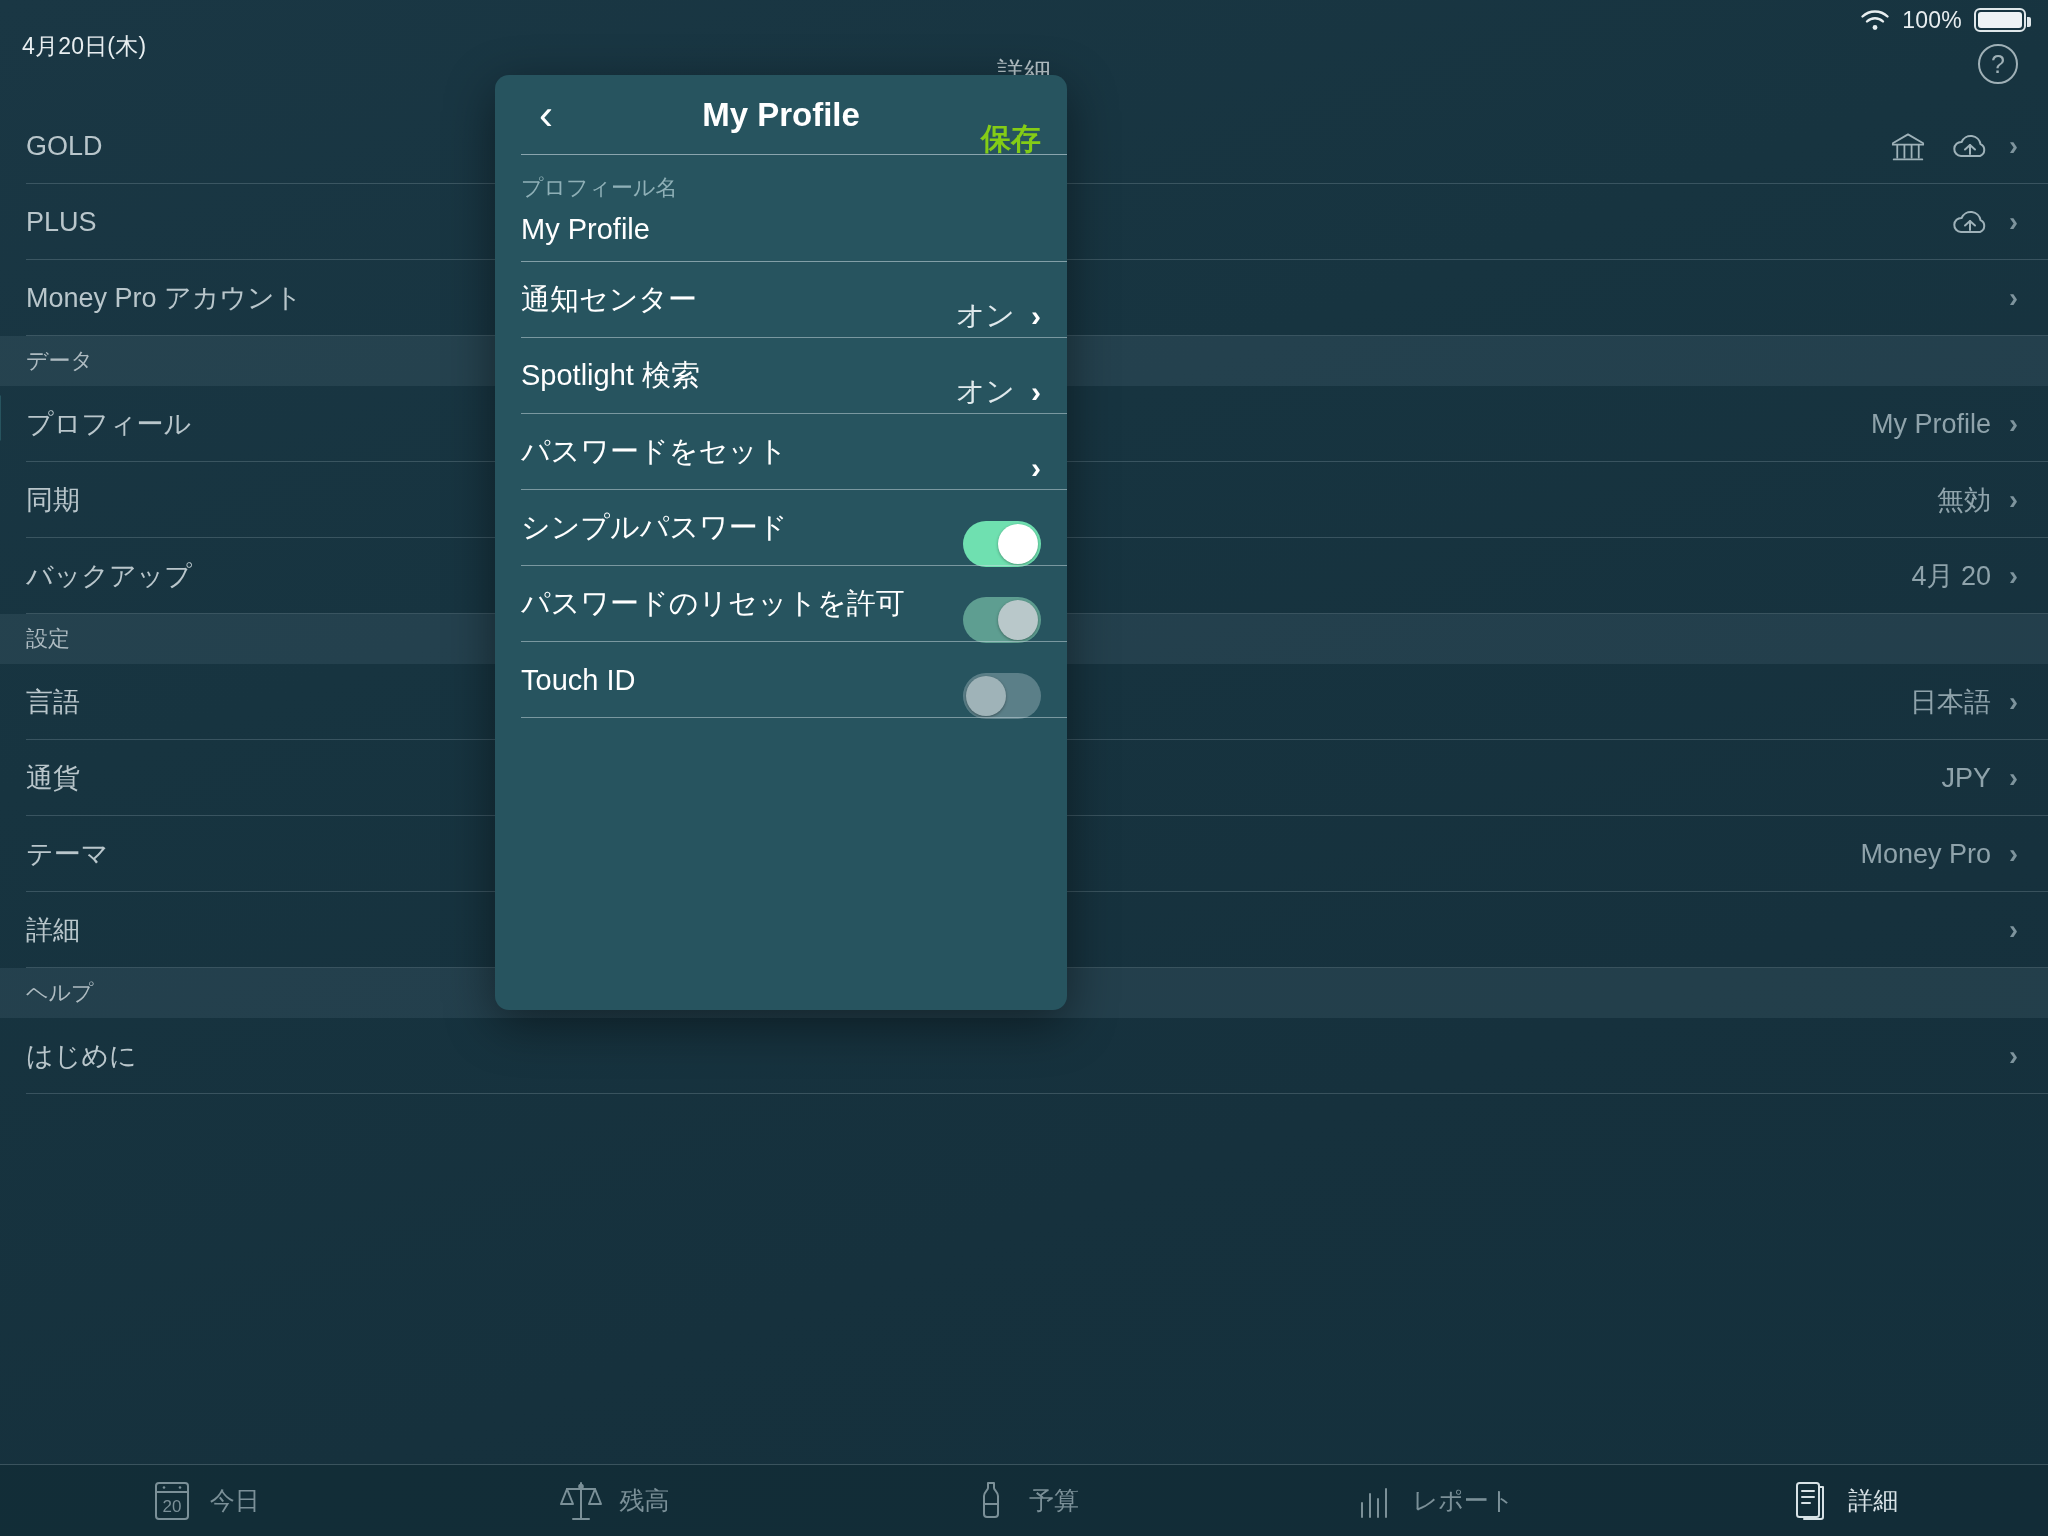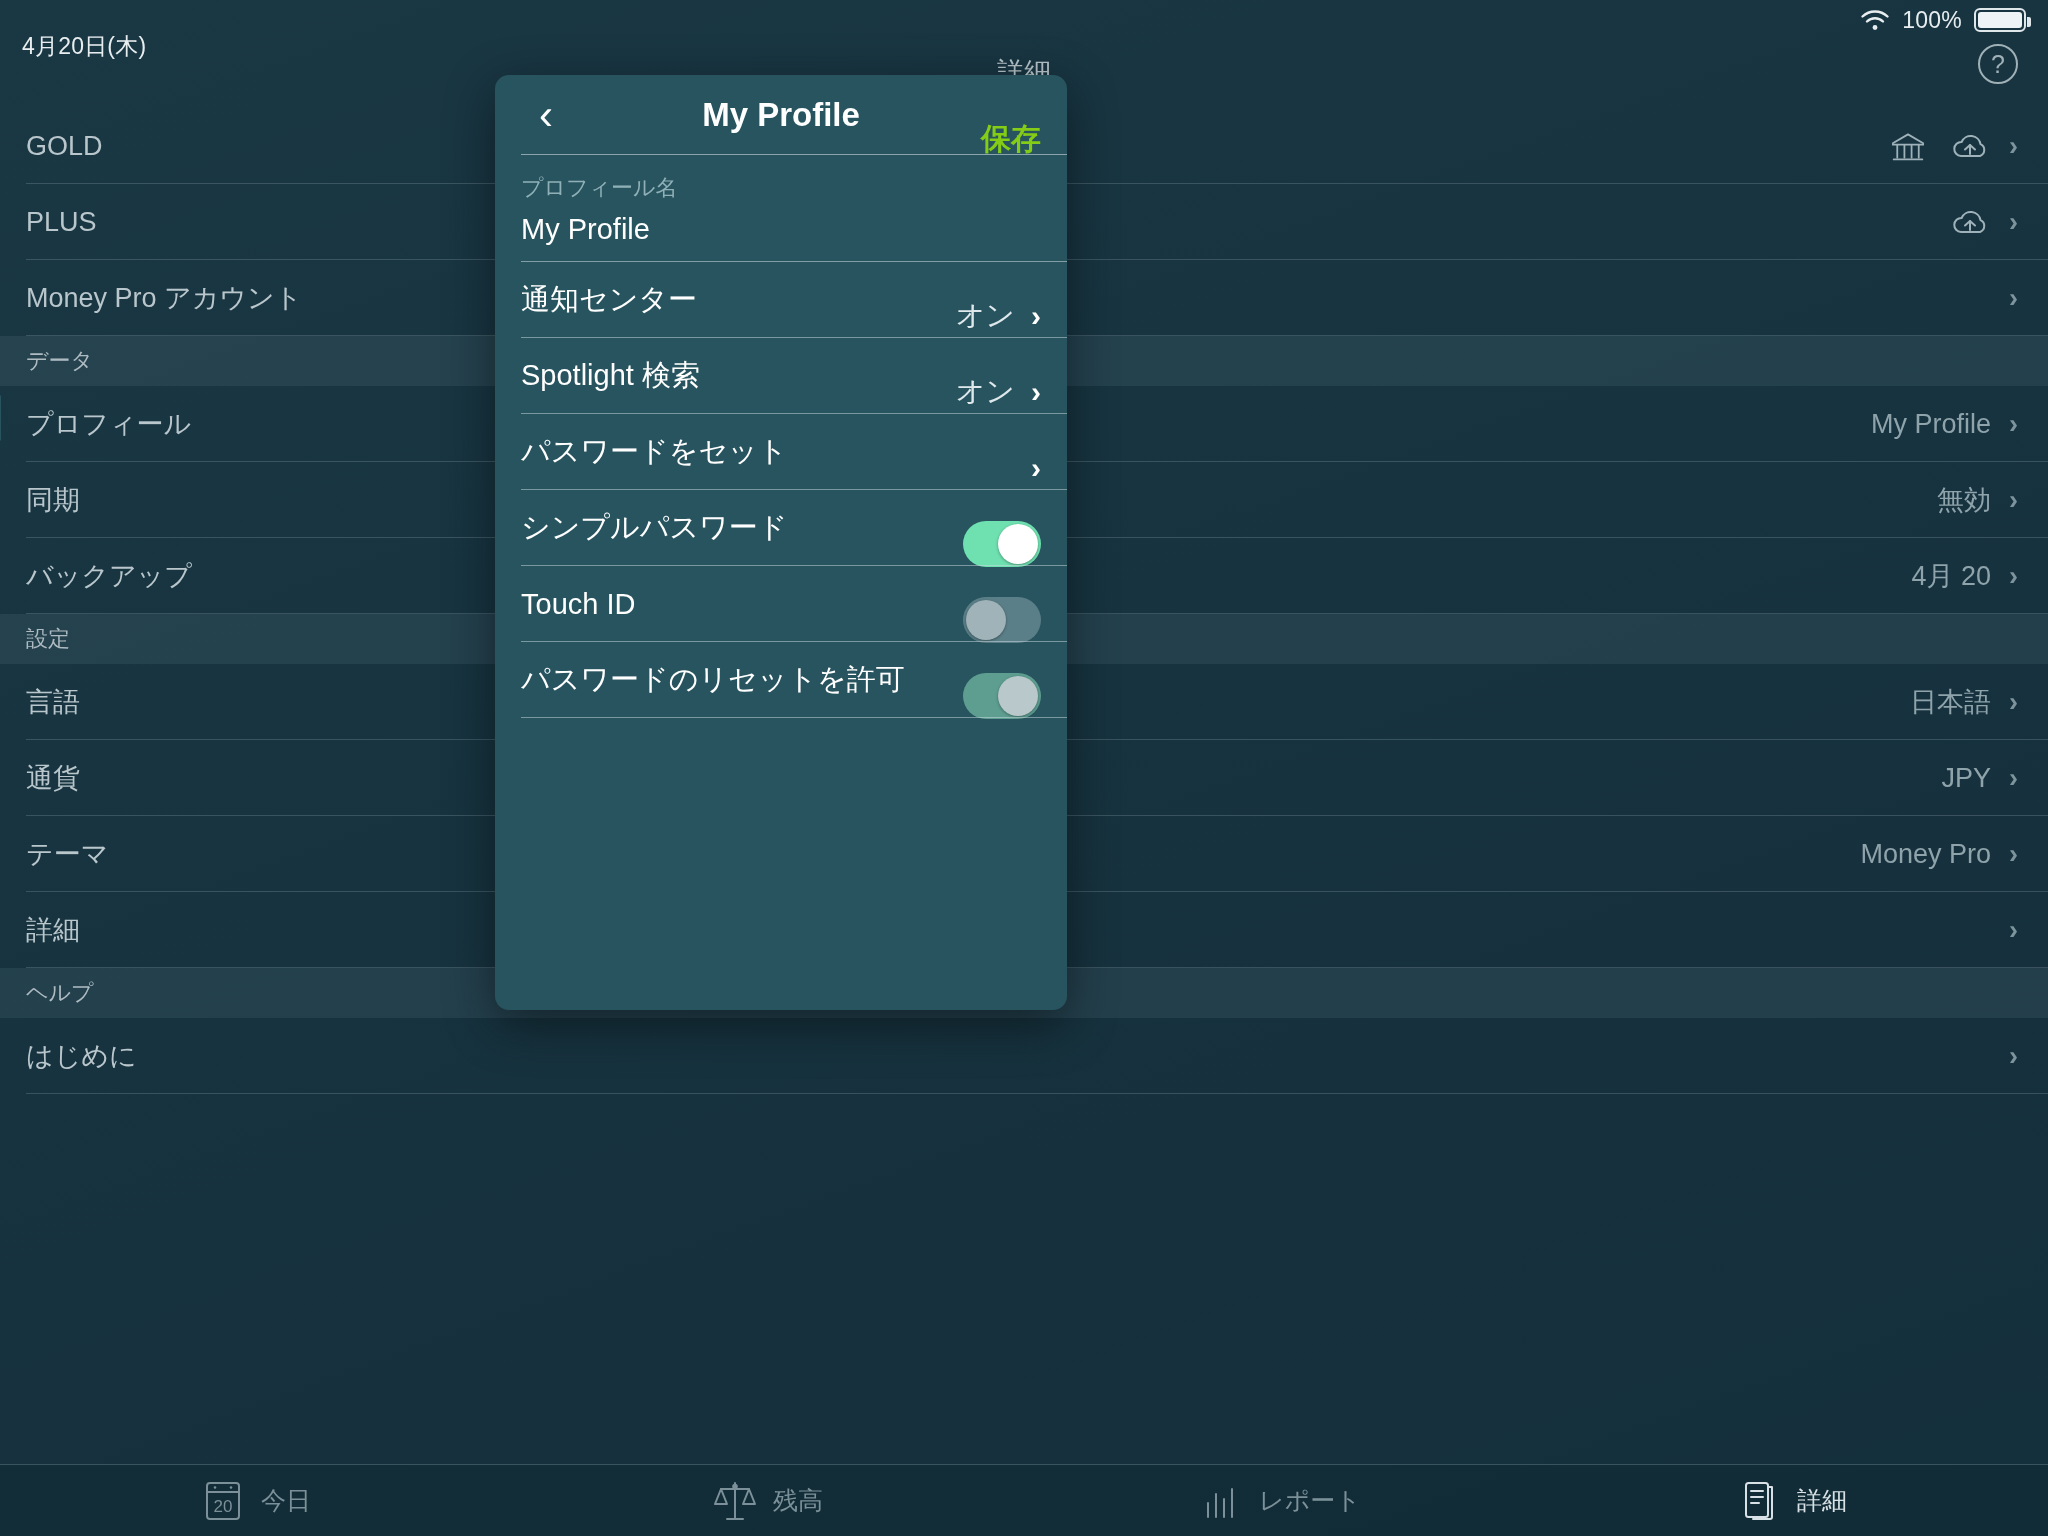--- a/index.html
+++ b/index.html
@@ -274,20 +274,29 @@
             <path d="M8 12 L2 27 h12 z"></path>
             <path d="M36 12 L30 27 h12 z"></path>
             <path d="M14 42h16"></path>
           </svg>
         </span>
         <span class="tlabel">残高</span>
       </div>
       <div class="tab">
         <span class="ticon">
           <svg viewBox="0 0 44 48" fill="none" stroke="currentColor" stroke-width="2" stroke-linecap="round" stroke-linejoin="round">
+            <path d="M19 6h6v5c0 2 4 4 4 8v18a3 3 0 0 1-3 3h-8a3 3 0 0 1-3-3V19c0-4 4-6 4-8z"></path>
+            <path d="M15 27h14"></path>
+          </svg>
+        </span>
+        <span class="tlabel">予算</span>
+      </div>
+      <div class="tab">
+        <span class="ticon">
+          <svg viewBox="0 0 44 48" fill="none" stroke="currentColor" stroke-width="2" stroke-linecap="round" stroke-linejoin="round">
             <path d="M9 40V26"></path>
             <path d="M17 40V17"></path>
             <path d="M25 40V22"></path>
             <path d="M33 40V12"></path>
           </svg>
         </span>
         <span class="tlabel">レポート</span>
       </div>
       <div class="tab active">
         <span class="ticon">
@@ -342,32 +351,32 @@
         </div>
         <div class="prow">
           <div class="plabel">シンプルパスワード</div>
           <div class="pright">
             <div class="switch on">
               <span class="knob"></span>
             </div>
           </div>
         </div>
         <div class="prow">
+          <div class="plabel">パスワードのリセットを許可</div>
+          <div class="pright">
+            <div class="switch on dim">
+              <span class="knob"></span>
+            </div>
+          </div>
+        </div>
+        <div class="prow">
           <div class="plabel">Touch ID</div>
           <div class="pright">
             <div class="switch off">
               <span class="knob"></span>
             </div>
           </div>
         </div>
-        <div class="prow">
-          <div class="plabel">パスワードのリセットを許可</div>
-          <div class="pright">
-            <div class="switch on dim">
-              <span class="knob"></span>
-            </div>
-          </div>
-        </div>
       </div>
 
   </div>
 
 </div>
 
 </body></html>

